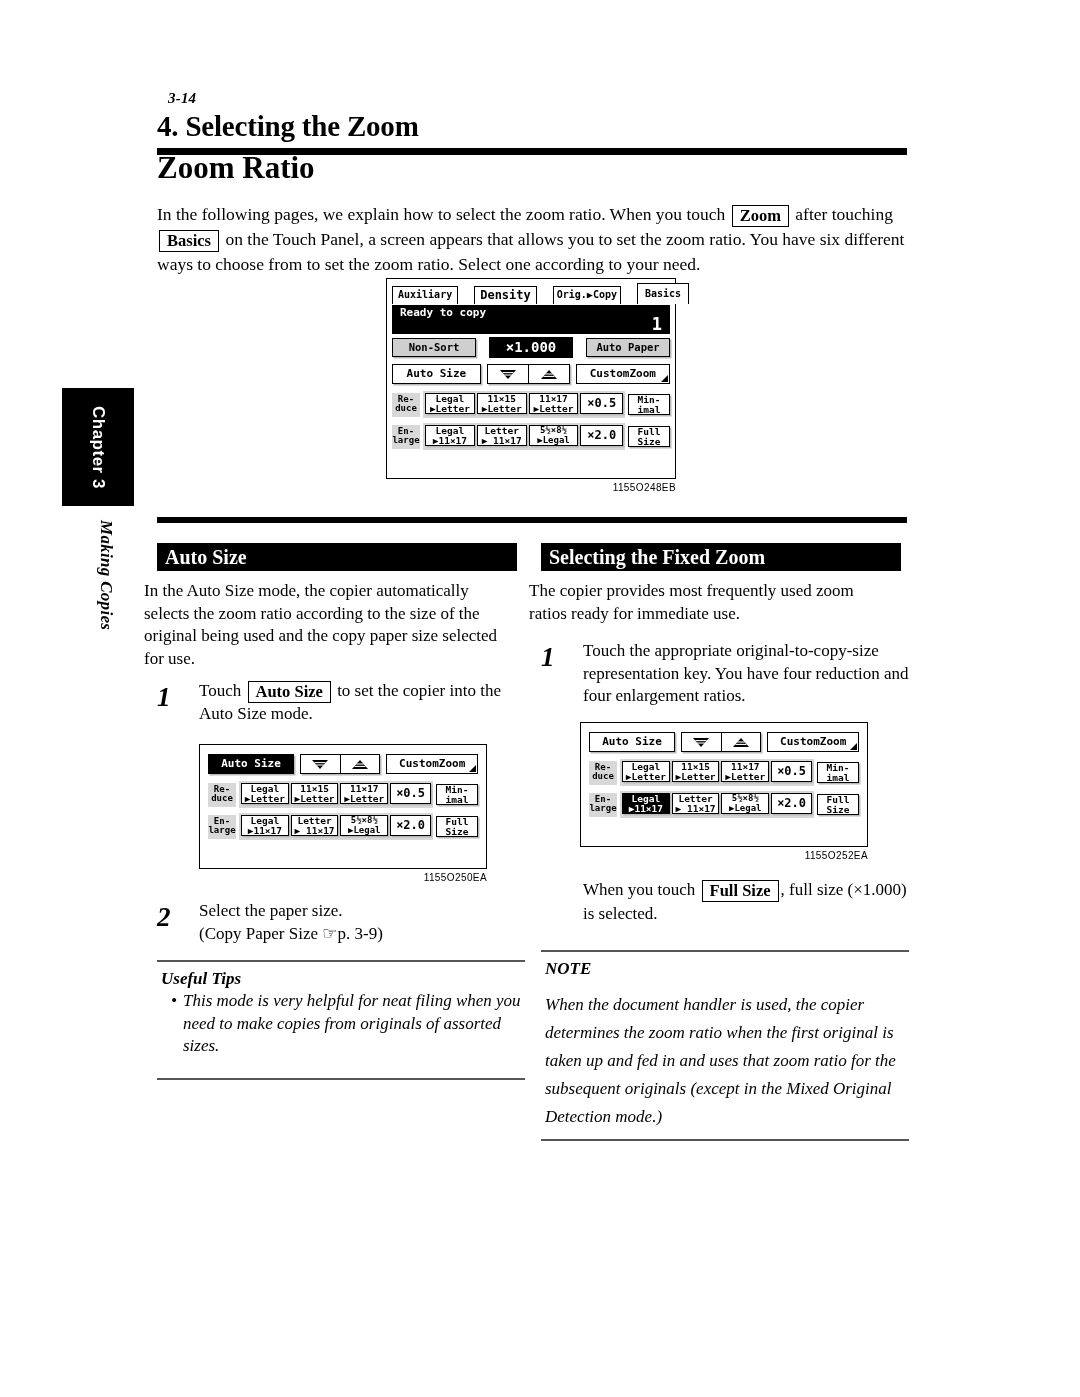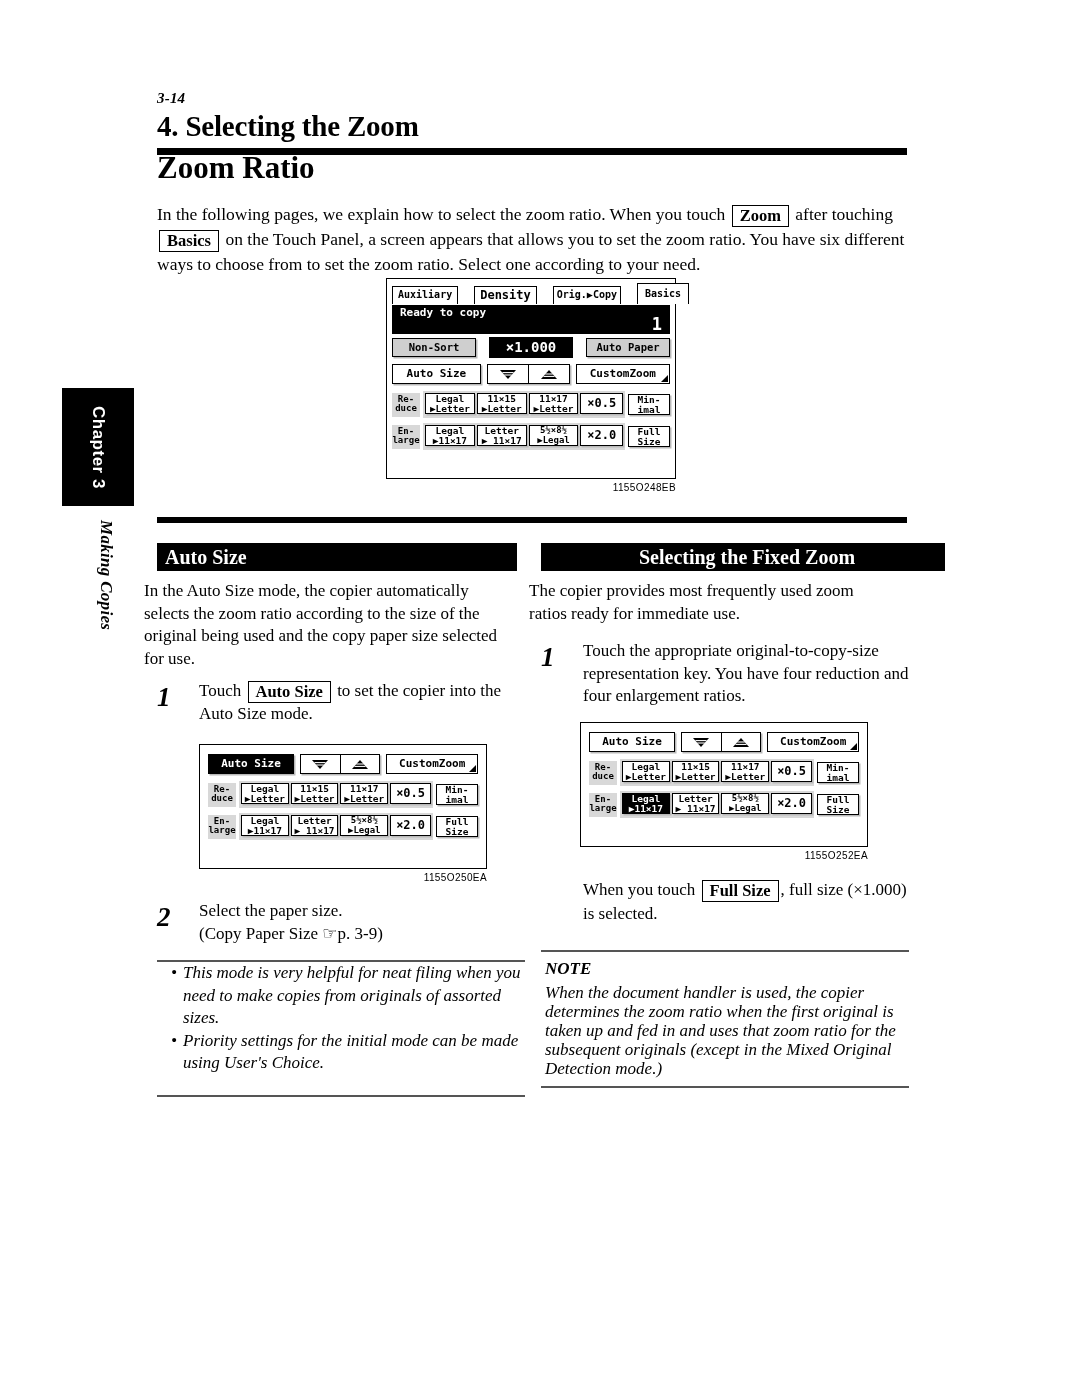--- a/index.html
+++ b/index.html
@@ -10,21 +10,21 @@
     font-family:"Liberation Serif", serif;
     color:#000;
     position:relative;
     overflow:hidden;
   }
 
   
   .page { position:absolute; inset:0; }
 
   .folio {
-    position:absolute; left:157px; top:90px;
+    position:absolute; left:168px; top:90px;
     font-style:italic; font-weight:bold; font-size:15px;
     letter-spacing:.2px;
   }
 
   .chapter-title {
     position:absolute; left:157px; top:110px;
     font-weight:bold; font-size:29px; letter-spacing:-0.2px;
   }
   .rule-thick {
     position:absolute; left:157px; top:148px; width:750px; height:7px;
@@ -69,21 +69,21 @@
   
   .sec-head {
     position:absolute;
     background:#000; color:#fff;
     font-weight:bold; font-size:20px;
     padding:3px 0 4px 8px;
     height:28px;
     line-height:22px;
   }
   #sec-auto { left:157px; top:543px; width:360px; }
-  #sec-fixed { left:541px; top:543px; width:404px;text-align:center; }
+  #sec-fixed { left:541px; top:543px; width:360px; }
 
   .body-text {
     position:absolute;
     font-size:17px; line-height:22.5px;
   }
   #auto-para { left:144px; top:580px; width:360px; }
   #fixed-para { left:529px; top:580px; width:360px; }
 
   
   .step { position:absolute; }
@@ -106,21 +106,21 @@
   
   .tipblock { position:absolute; font-style:italic; }
   .tipblock .hr-top,
   .tipblock .hr-bot {
     height:2px; background:#555; width:100%;
   }
   .tipblock .hdr { font-weight:bold; font-size:17px; margin:7px 0 1px 4px; }
   .tipblock ul { margin:0; padding:0 0 20px 16px; list-style:none; }
   .tipblock li { font-size:17px; line-height:22.5px; position:relative; padding-left:10px; }
   .tipblock li:before { content:"\2022"; position:absolute; left:-2px; }
-  .tipblock p { margin:4px 0 8px 4px; font-size:17px; line-height:19px; }
+  .tipblock p { margin:12px 0 8px 4px; font-size:17px; line-height:28px; }
   #tips { left:157px; top:960px; width:368px; }
   #note { left:541px; top:950px; width:368px; }
 
   
   .fig { position:absolute; }
   .fig .frame { border:1.5px solid #000; background:#fff; position:relative; }
   .fig .cap {
     font-family:"Liberation Sans", sans-serif;
     font-size:10px; letter-spacing:.4px;
     text-align:right; margin-top:3px;
@@ -428,23 +428,23 @@
   <div class="step" id="step-a2">
     <span class="num">2</span>
     <div class="txt">
       <div>Select the paper size.</div>
       <div>(Copy Paper Size ☞p. 3-9)</div>
     </div>
   </div>
 
   <div class="tipblock" id="tips">
     <div class="hr-top"></div>
+    <div class="hdr">Useful Tips</div>
     <ul>
       <li>This mode is very helpful for neat filing when you need to make copies from originals of assorted sizes.</li>
-      <li>Priority settings for the initial mode can be made using User's Choice.</li>
     </ul>
     <div class="hr-bot"></div>
   </div>
 
   <div class="sec-head" id="sec-fixed">Selecting the Fixed Zoom</div>
   <div class="body-text" id="fixed-para">The copier provides most frequently used zoom ratios ready for immediate use.</div>
 
   <div class="step" id="step-b1">
     <span class="num">1</span>
     <div class="txt">Touch the appropriate original-to-copy-size representation key. You have four reduction and four enlargement ratios.</div>

